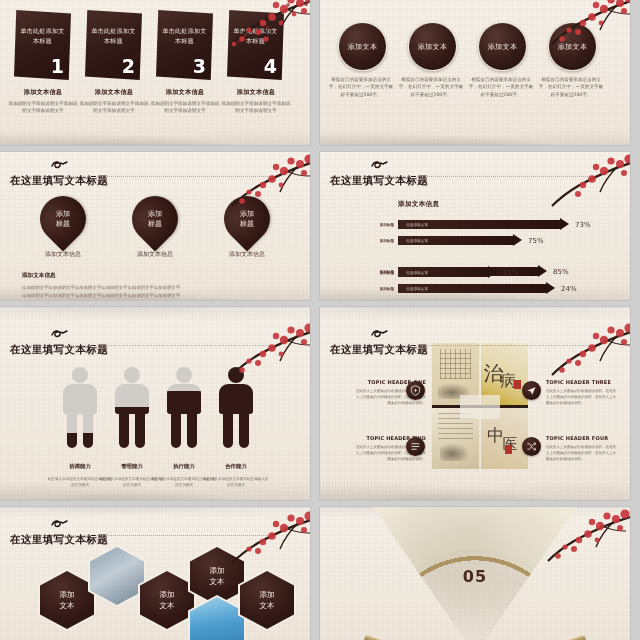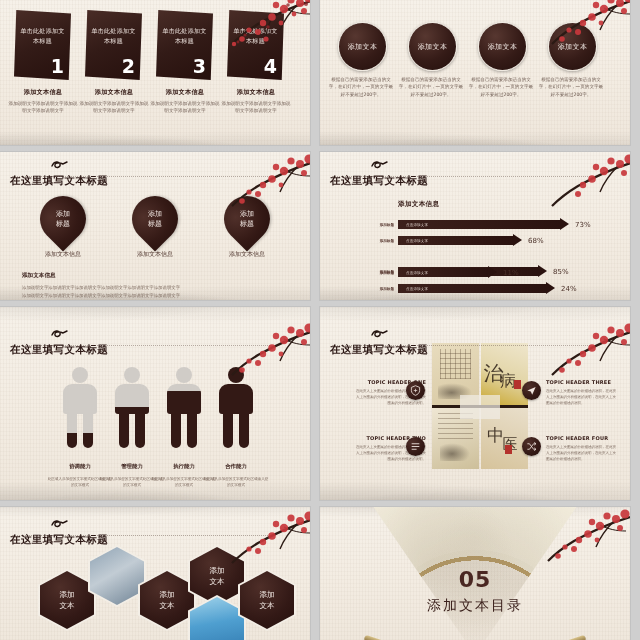--- a/index.html
+++ b/index.html
@@ -196,21 +196,21 @@
     background:
       radial-gradient(circle at 30% 62%,rgba(150,135,105,.22),rgba(0,0,0,0) 40%),
       radial-gradient(circle at 70% 70%,rgba(150,135,105,.18),rgba(0,0,0,0) 42%),
       radial-gradient(circle at 50% 50%,rgba(120,105,80,.10),rgba(0,0,0,0) 55%);
   }
   .s8 .handle{position:absolute;height:6px;border-radius:3px;
     background:linear-gradient(180deg,#d9c38a,#8d7340);box-shadow:0 1px 1px rgba(0,0,0,.25);}
   .s8 .h-l{left:6px;bottom:8px;width:40px;transform:rotate(19deg);}
   .s8 .h-r{right:6px;bottom:8px;width:40px;transform:rotate(-19deg);}
   .s8 .fnum{position:absolute;left:0;right:0;top:32px;text-align:center;
-    font-size:22px;font-weight:bold;color:#4a2722;letter-spacing:1px;}
+    font-size:16px;font-weight:bold;color:#4a2722;letter-spacing:1px;}
   .s8 .ftxt{position:absolute;left:0;right:0;top:62px;text-align:center;
     font-size:14px;color:#3b211c;letter-spacing:2px;}
 </style>
 </head>
 <body>
 
 <div class="sheet">
 
   <div class="slide s1" style="left:0;top:0;width:310px;height:145px;">
     <div class="inkwash"></div>
@@ -427,21 +427,21 @@
       </div>
       <div class="pct">73%</div>
     </div>
 
     <div class="row" style="top:84px;">
       <div class="rlbl">添加标题</div>
       <div class="abar" style="width:115px;">
         <span class="bl">点击添加文字</span>
         <span class="tip"></span>
       </div>
-      <div class="pct">68%</div>
+      <div class="pct">75%</div>
     </div>
 
     <div class="row" style="top:115px;">
       <div class="rlbl">添加标题</div>
       <div class="abar" style="width:140px;">
         <span class="bl">点击添加文字</span>
         <span class="tip"></span>
       </div>
       <div class="pct">85%</div>
     </div>
@@ -731,17 +731,16 @@
         </g>
       </svg>
     </div>
 
     <div class="fanwrap">
       <div class="fan"></div>
       <div class="fan-tex"></div>
       <div class="handle h-l"></div>
       <div class="handle h-r"></div>
       <div class="fnum">05</div>
-      <div class="ftxt">添加文本目录</div>
     </div>
   </div>
 
 </div>
 
 </body></html>

